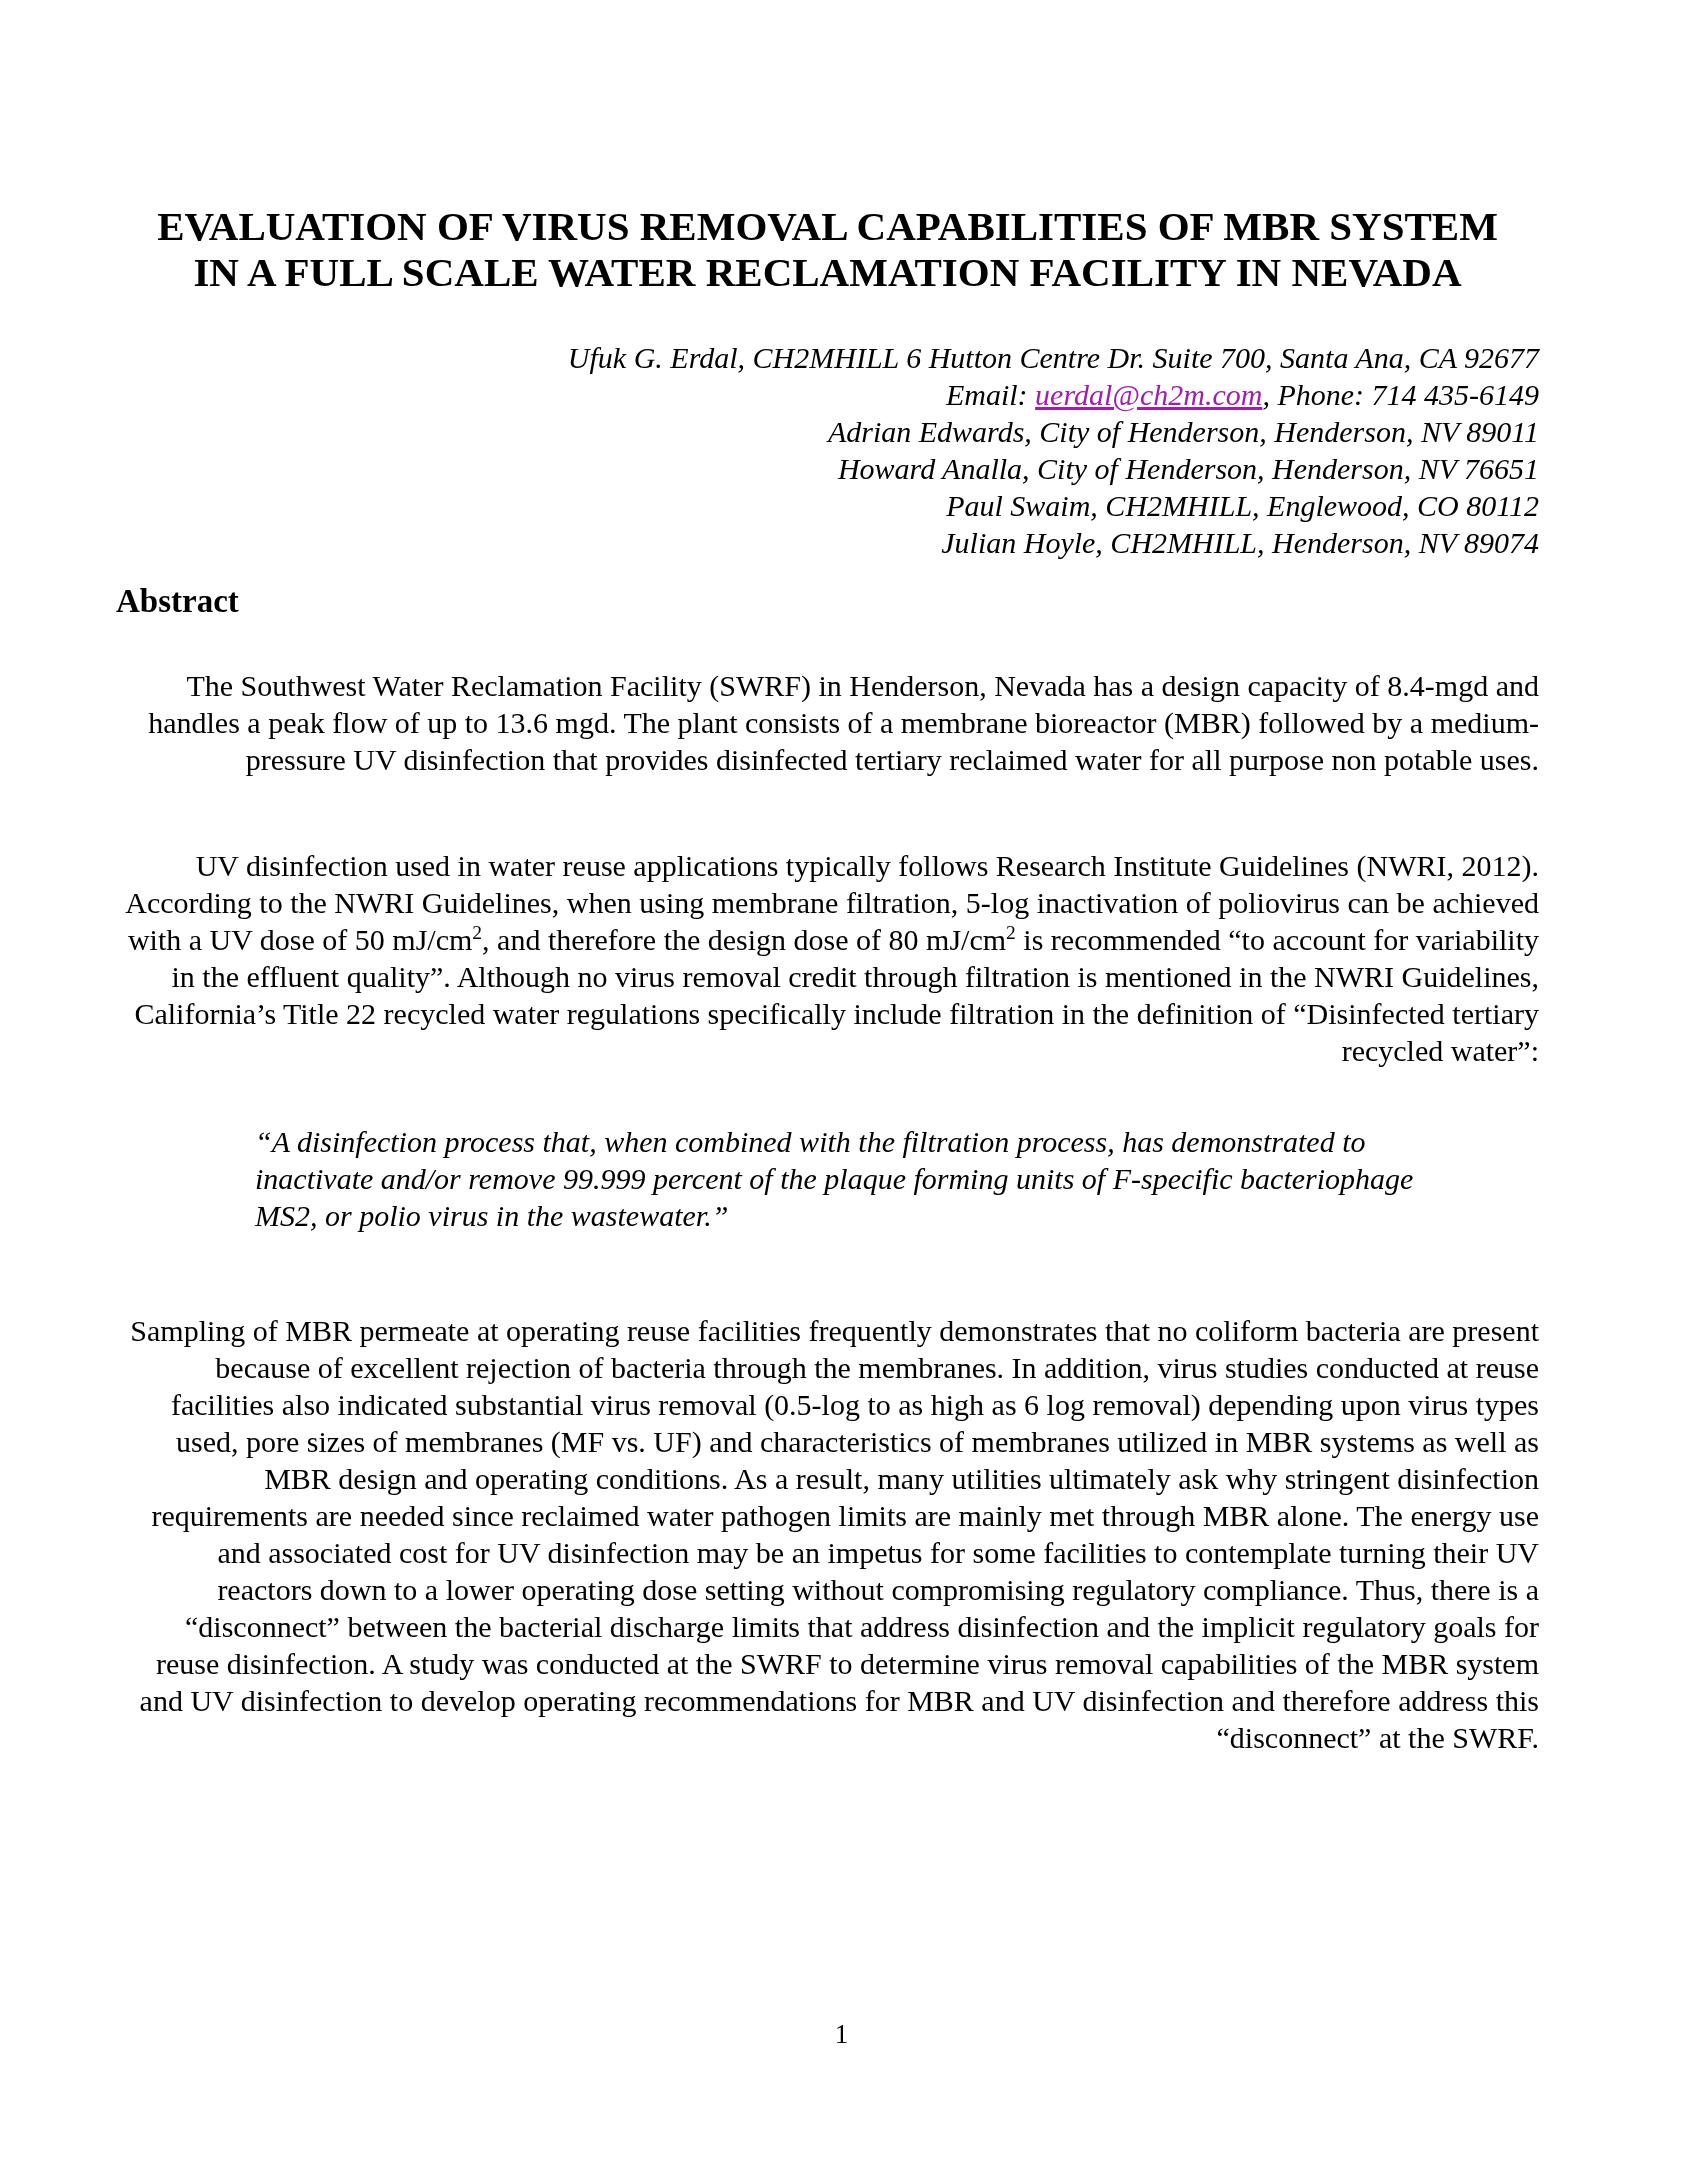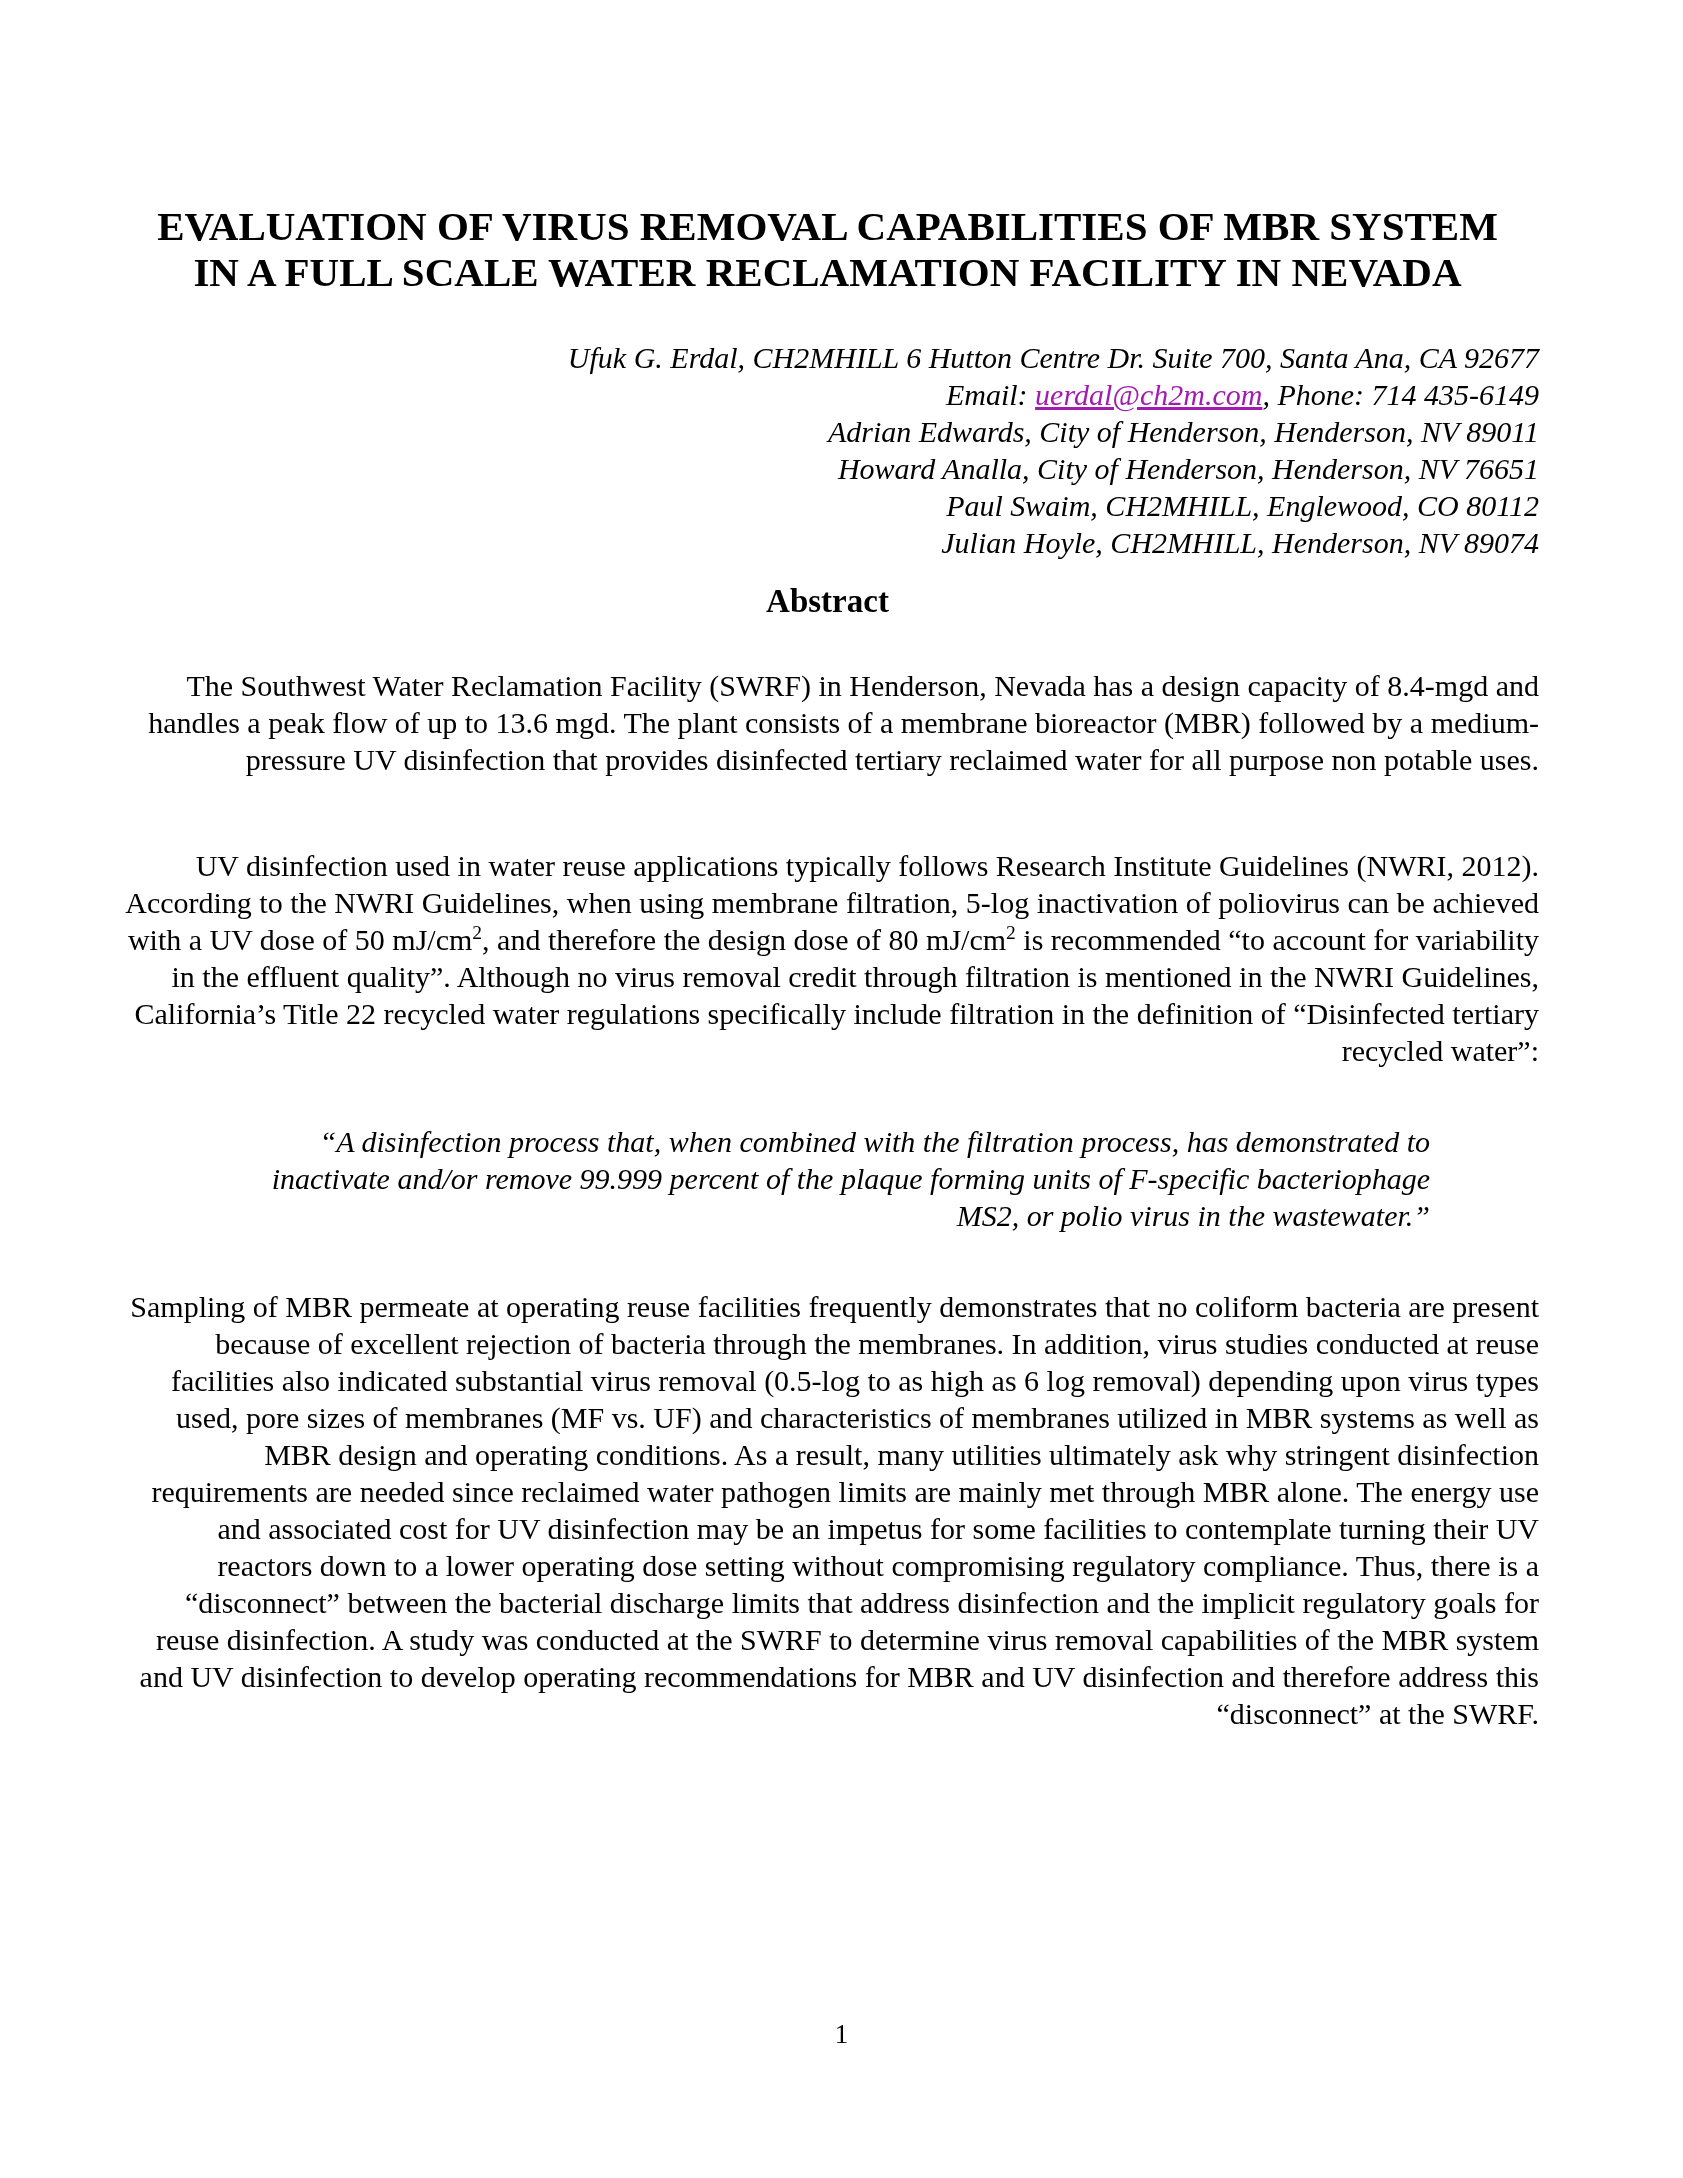--- a/index.html
+++ b/index.html
@@ -34,37 +34,36 @@
   }
   .author-line {
     line-height: 37px;
   }
   .email-link {
     color: #a21caf;
     text-decoration: underline;
     cursor: pointer;
   }
   .abstract-heading {
-    text-align: center;
     font-weight: bold;
     font-size: 33px;
     line-height: 41px;
     margin: 20px 0 45px 0;
   }
   p.body-para {
     margin: 0 0 69px 0;
     text-align: right;
   }
   p.body-para.tight {
     margin-bottom: 54px;
   }
   blockquote.block-quote {
     font-style: italic;
-    margin: 0 109px 54px 139px;
-    text-align: right;
+    margin: 0 109px 78px 139px;
+    text-align: left;
   }
   sup.superscript {
     font-size: 0.65em;
     line-height: 0;
     vertical-align: super;
   }
   .page-footer {
     position: absolute;
     bottom: 129px;
     left: 0;

